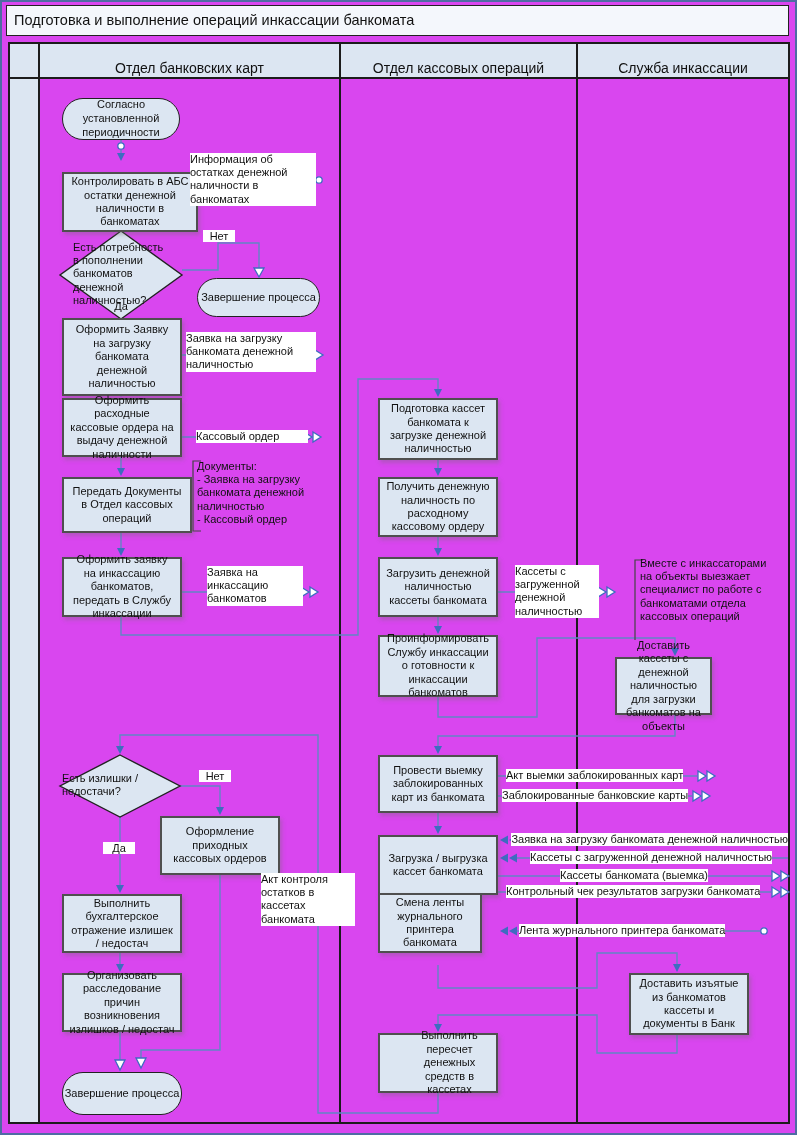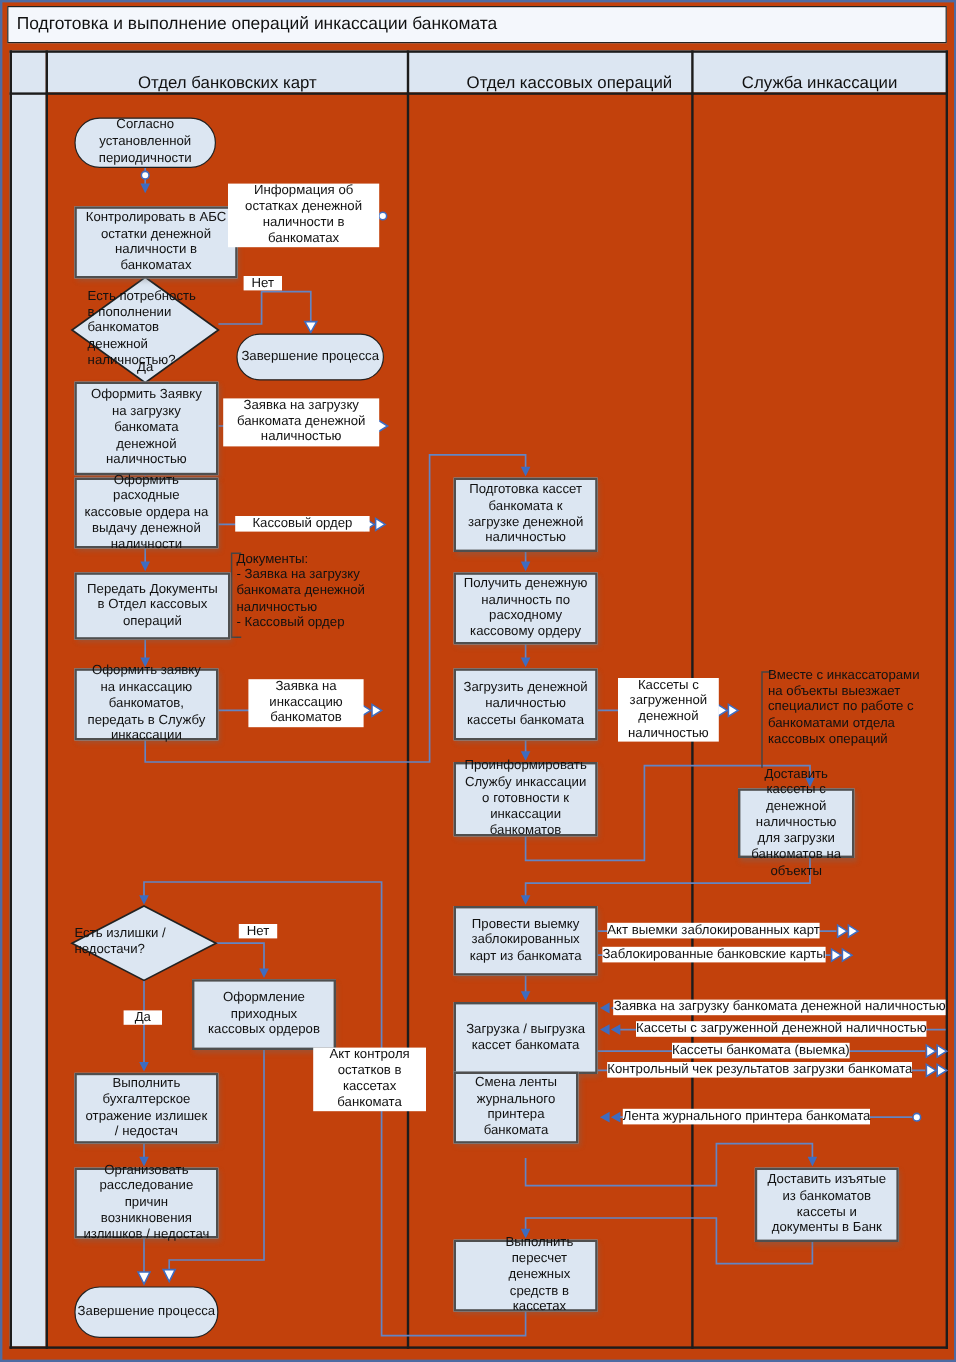--- a/index.html
+++ b/index.html
@@ -1,33 +1,33 @@
 <!DOCTYPE html>
 <html style="--shape-fill: #dce6f2; --header-fill: #dce6f2; --line-blue: #6285c5; --arrow-blue: #3e6cc0; --border-black: #1c1c1c;"><head>
 <meta charset="utf-8">
 <style>
   html,body{margin:0;padding:0;background:#fff;}
-  .page{position:relative;width:797px;height:1135px;background:#c2410c;overflow:hidden;
+  .page{position:relative;width:797px;height:1135px;background:#d946ef;overflow:hidden;
         font-family:"Liberation Sans","DejaVu Sans",sans-serif;color:#111;}
   .outer{position:absolute;inset:0;border:2px solid #4e6ba3;box-sizing:border-box;z-index:6;pointer-events:none;}
   .titlebox{position:absolute;left:6px;top:5px;width:783px;height:31px;border:1px solid #222;
             background:#f4f7fc;box-sizing:border-box;font-size:14.5px;line-height:28px;padding-left:7px;z-index:1;}
   .fill{position:absolute;background:var(--shape-fill);z-index:0;}
   .bline{position:absolute;background:var(--border-black);z-index:1;}
   .lanehead{position:absolute;top:42px;height:52px;display:flex;align-items:center;justify-content:center;
             font-size:14px;z-index:1;}
   svg.connectors{position:absolute;left:0;top:0;z-index:2;}
   .node{position:absolute;background:var(--shape-fill);border:2px solid #4f4f4f;box-sizing:border-box;
         display:flex;align-items:center;justify-content:center;text-align:center;
         font-size:11px;line-height:1.22;padding:0 5px;z-index:3;box-shadow:2px 3px 4px rgba(110,110,110,.35);}
   .terminator{position:absolute;background:var(--shape-fill);border:1.6px solid #222;border-radius:21px;
         box-sizing:border-box;display:flex;align-items:center;justify-content:center;text-align:center;
         font-size:11px;line-height:1.25;z-index:3;}
   .dtext{position:absolute;text-align:left;font-size:11px;line-height:1.2;z-index:4;}
-  .note{position:absolute;font-size:11px;line-height:1.2;text-align:center;z-index:4;}
+  .note{position:absolute;font-size:11px;line-height:1.2;text-align:left;z-index:4;}
   .wbg{background:#fff;}
   .leftal{text-align:left;}
   .nowrap{white-space:nowrap;}
   .small{position:absolute;font-size:11px;z-index:4;text-align:center;}
 </style>
 </head>
 <body>
 
 <div class="page">
   <div class="outer"></div>
@@ -40,21 +40,21 @@
   <div class="bline" style="left:8px;top:42px;width:782px;height:2px;"></div>
   <div class="bline" style="left:8px;top:77px;width:782px;height:2px;"></div>
   <div class="bline" style="left:8px;top:42px;width:2px;height:1082px;"></div>
   <div class="bline" style="left:38px;top:42px;width:2px;height:1082px;"></div>
   <div class="bline" style="left:339px;top:42px;width:2px;height:1082px;"></div>
   <div class="bline" style="left:576px;top:42px;width:2px;height:1082px;"></div>
   <div class="bline" style="left:788px;top:42px;width:2px;height:1082px;"></div>
   <div class="bline" style="left:8px;top:1122px;width:782px;height:2px;"></div>
 
   <div class="lanehead" style="left:40px;width:299px;">Отдел банковских карт</div>
-  <div class="lanehead" style="left:341px;width:235px;padding-left:16px;">Отдел кассовых операций</div>
+  <div class="lanehead" style="left:341px;width:235px;">Отдел кассовых операций</div>
   <div class="lanehead" style="left:578px;width:210px;">Служба инкассации</div>
 
   <svg class="connectors" width="797" height="1135" viewBox="0 0 797 1135">
     <g stroke="#6285c5" stroke-width="1.4" fill="none">
       <path d="M121,138 V156"></path>
       <path d="M121,220 V228"></path>
       <path d="M121,313 V319"></path>
       <path d="M121,380 V392"></path>
       <path d="M121,457 V471"></path>
       <path d="M121,533 V551"></path>

